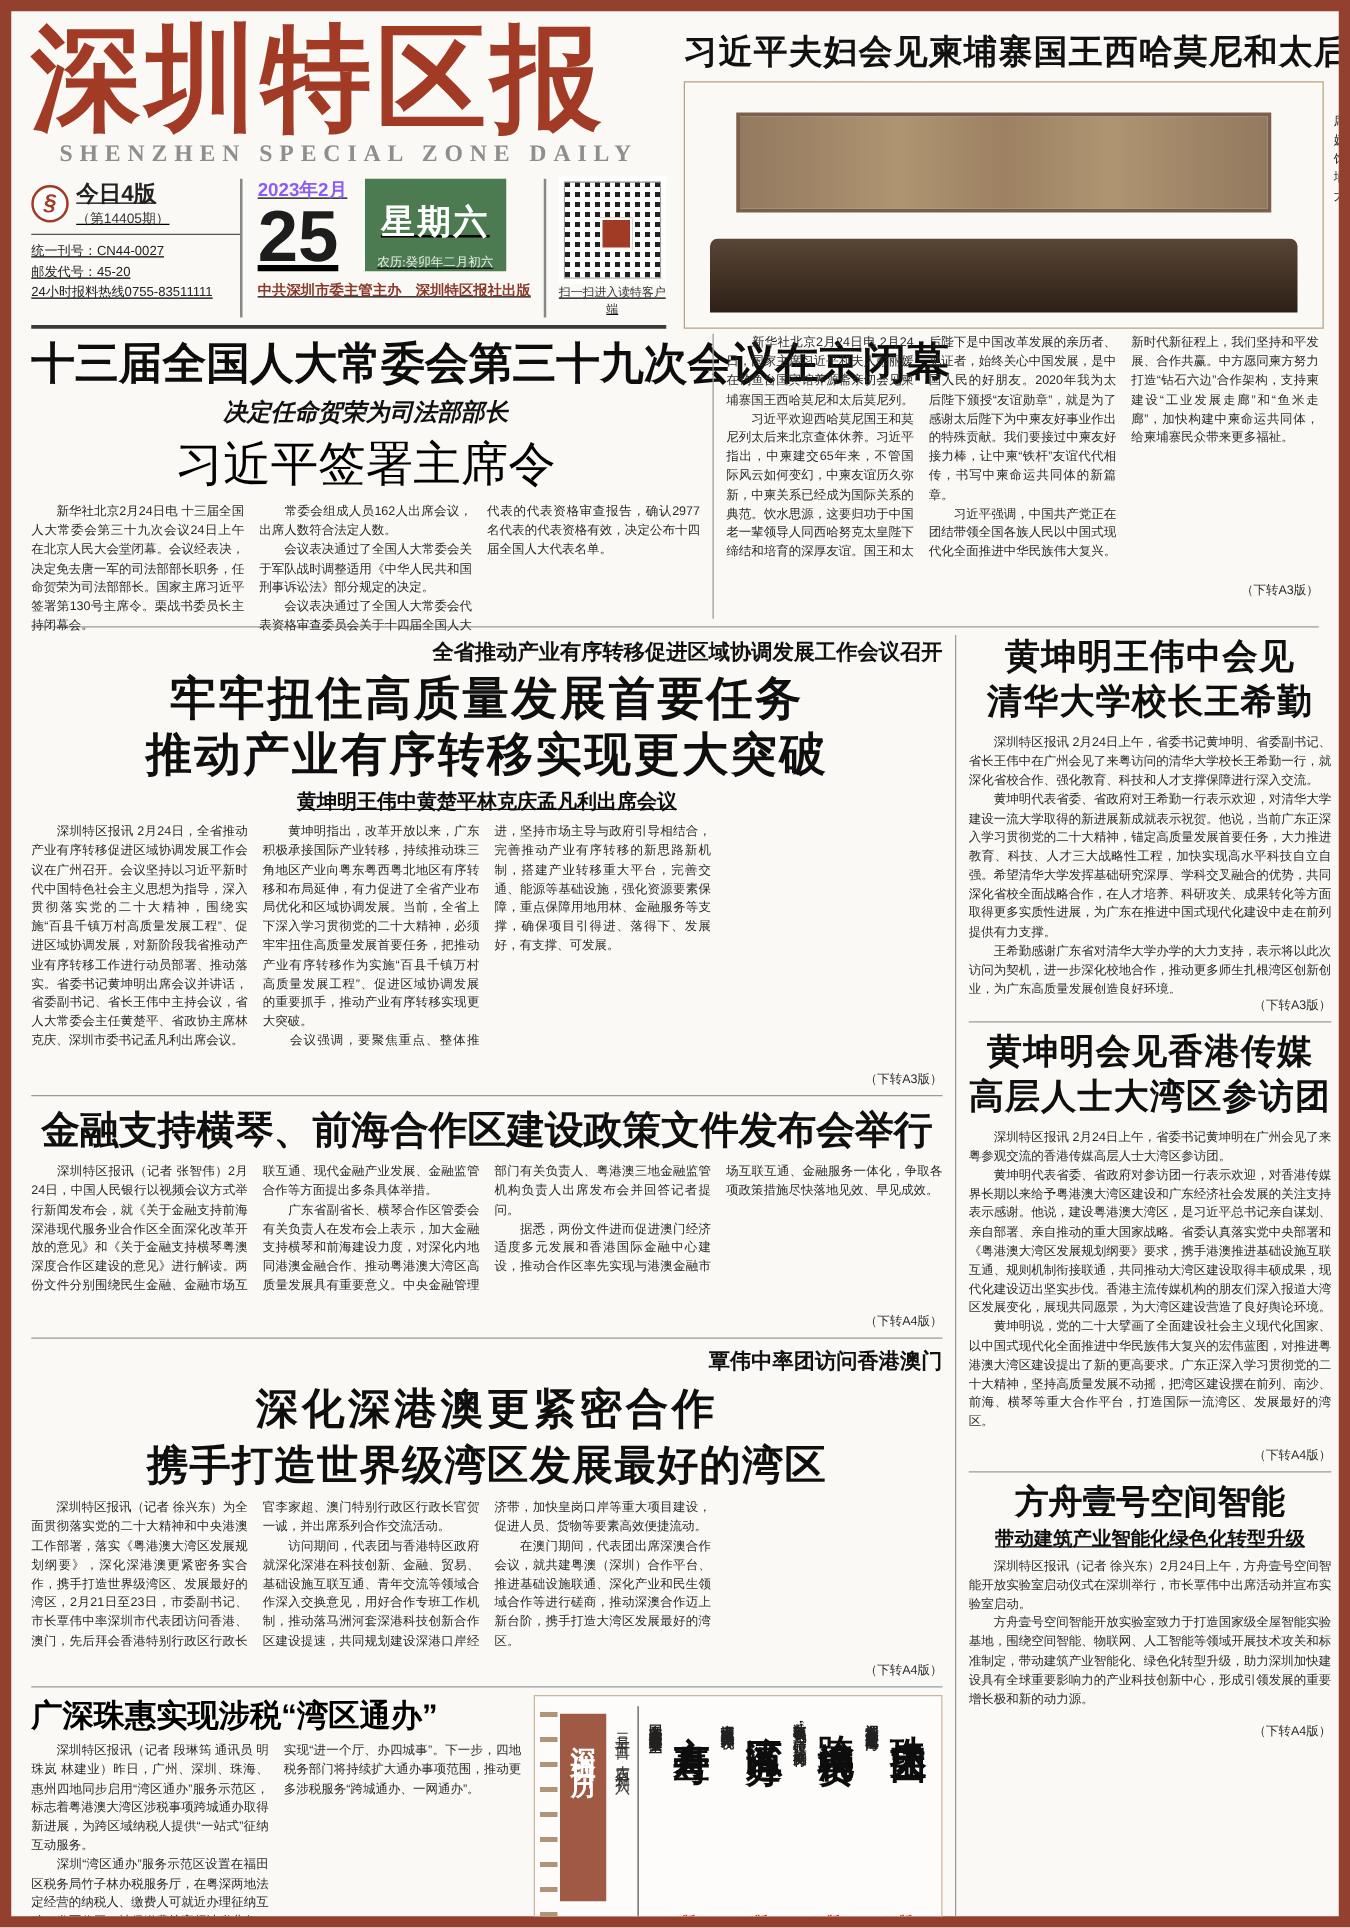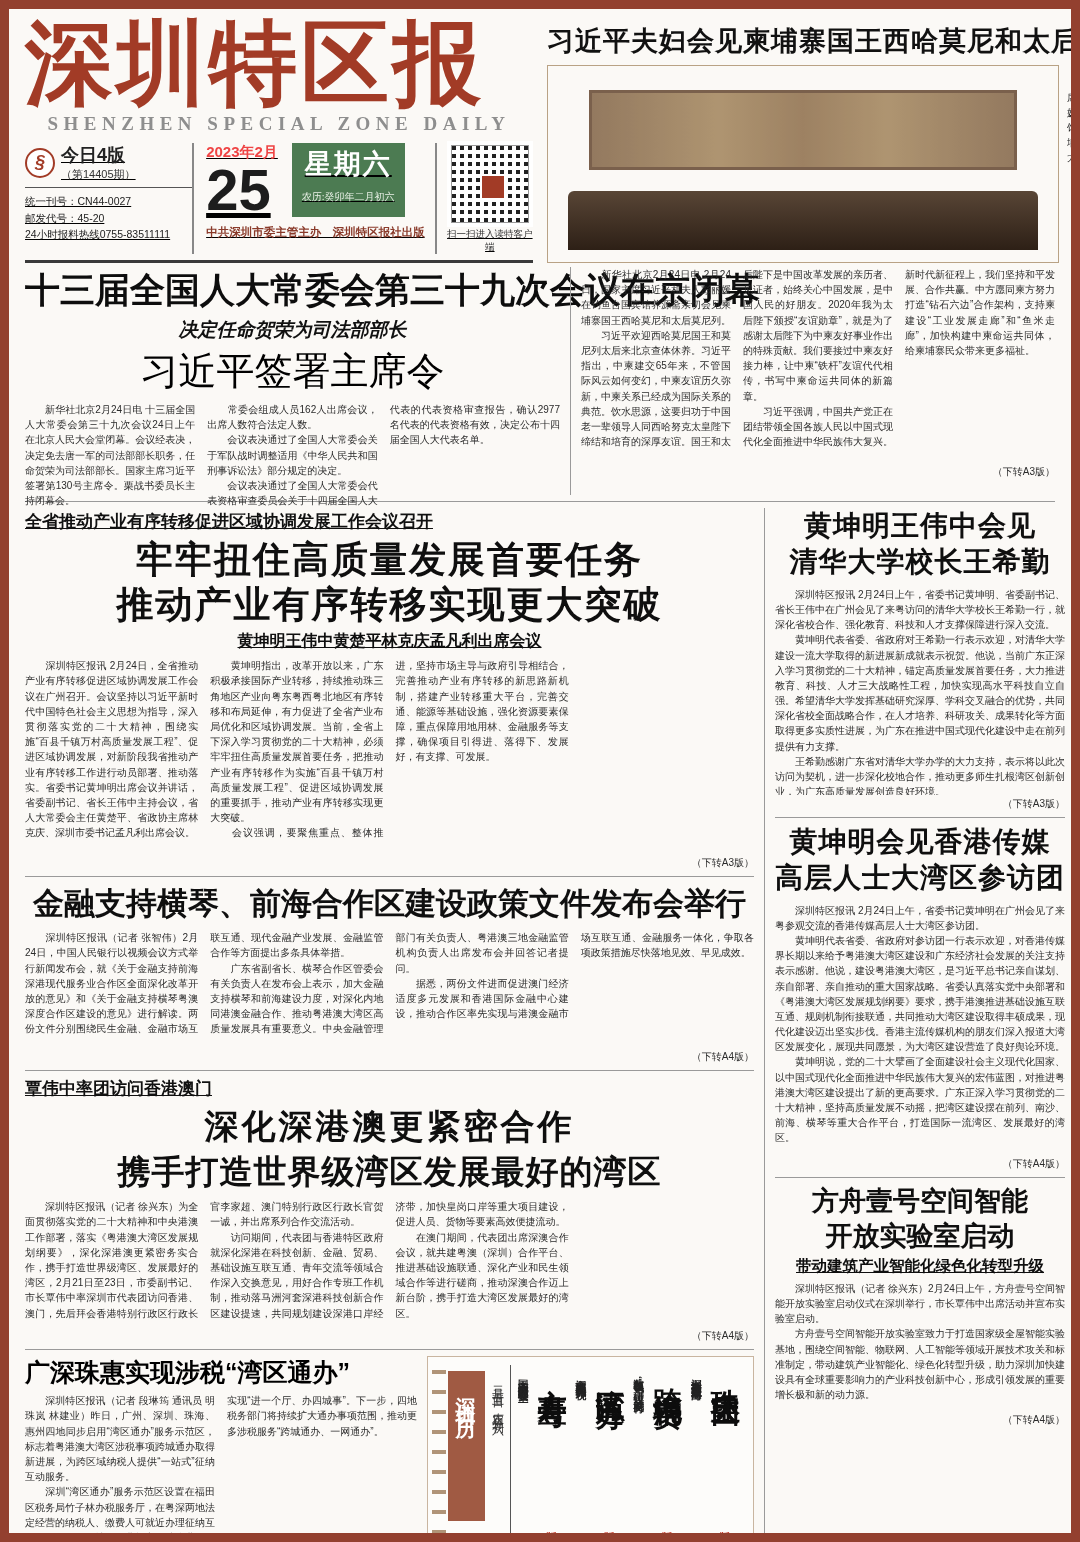--- a/index.html
+++ b/index.html
@@ -20,24 +20,24 @@
   .info-a-top { display:flex; align-items:center; gap:6px; border-bottom:1px solid #555; padding-bottom:5px; }
   .logo-circle { width:30px; height:30px; border-radius:50%; border:2px solid #a23b26;
                  background:#fff; position:relative; flex-shrink:0; }
   .logo-circle::after { content:"§"; color:#a23b26; font-weight:900; font-size:18px;
                         position:absolute; left:8px; top:2px; font-style:italic; }
   .edition { font-size:18px; font-weight:bold; color:#222; }
   .issue { font-size:11px; color:#333; }
   .serials { font-size:10.5px; color:#222; line-height:1.55; margin-top:5px; }
   .info-b { border-left:2px solid #888; padding-left:12px; display:flex; flex-direction:column; }
   .date-weekrow { display:flex; gap:10px; }
-  .month { font-size:15px; font-weight:bold; color:#ef4444; font-family:"Liberation Sans",sans-serif; }
+  .month { font-size:15px; font-weight:bold; color:#8b5cf6; font-family:"Liberation Sans",sans-serif; }
   .day { font-size:58px; font-weight:900; color:#1d1d1d; line-height:0.95;
          font-family:"Liberation Sans",sans-serif; }
-  .greenbox { background:#4c7b52; color:#fff; padding:3px 10px 5px; text-align:center;
+  .greenbox { background:#4c7b52; color:#fff; padding:16px 10px 5px; text-align:center;
               margin-left:4px; height:74px; }
   .weekday { font-size:27px; font-weight:bold; letter-spacing:2px; }
   .lunar { font-size:10px; margin-top:8px; color:#e8f0e6; }
   .publisher { font-size:11.5px; color:#8a3a2a; font-weight:bold; margin-top:8px;
                font-family:"Liberation Sans",sans-serif; white-space:nowrap; }
   .qr-wrap { border-left:2px solid #888; margin-left:10px; padding-left:10px; width:104px;
              text-align:center; }
   .qr { width:78px; height:78px; margin:2px auto 0; position:relative; background:
         repeating-linear-gradient(0deg,#111 0 4px,#fff 4px 8px),
         repeating-linear-gradient(90deg,#111 0 4px,#fff 4px 8px);
@@ -66,22 +66,22 @@
   .photo-caption { width:96px; font-size:10px; color:#222; line-height:1.5; padding-top:10px; }
   .caption-credit { font-weight:bold; text-align:right; margin-top:6px; font-size:10.5px;
                     font-family:"Liberation Sans",sans-serif; }
 
   
   .body { font-size:10px; line-height:1.52; color:#2b2b2b; text-align:justify;
           white-space:pre-line; font-family:"Liberation Sans",sans-serif; column-fill:auto; }
   .jump { display:block; text-align:right; font-size:10px; color:#2b2b2b; margin-top:2px;
           font-family:"Liberation Sans",sans-serif; }
   .rule { border:none; border-top:1px solid #9a9a9a; margin:6px 0; }
-  .kicker { text-align:left; font-size:17px; font-weight:bold; color:#111;
-            font-family:"Liberation Sans",sans-serif; margin:2px 0 4px;text-decoration:underline; }
+  .kicker { text-align:right; font-size:17px; font-weight:bold; color:#111;
+            font-family:"Liberation Sans",sans-serif; margin:2px 0 4px; }
   .h-serif { text-align:center; font-weight:900; color:#0f0f0f; font-family:"Liberation Serif",serif; }
 
   
   .sec-npc { display:flex; height:228px; margin-top:4px; }
   .npc-left { width:545px; padding-right:10px; }
   .npc-h1 { font-size:35px; font-weight:900; text-align:center; letter-spacing:0px;
             font-family:"Liberation Sans",sans-serif; color:#0d0d0d; white-space:nowrap; }
   .npc-deck { text-align:center; font-size:19px; font-style:italic; font-weight:bold;
               margin:3px 0; color:#111; }
   .npc-h2 { font-size:38px; font-weight:400; text-align:center; font-family:"Liberation Sans",sans-serif; }
@@ -317,21 +317,20 @@
         <div class="body hk-body">　　深圳特区报讯 2月24日上午，省委书记黄坤明在广州会见了来粤参观交流的香港传媒高层人士大湾区参访团。
 　　黄坤明代表省委、省政府对参访团一行表示欢迎，对香港传媒界长期以来给予粤港澳大湾区建设和广东经济社会发展的关注支持表示感谢。他说，建设粤港澳大湾区，是习近平总书记亲自谋划、亲自部署、亲自推动的重大国家战略。省委认真落实党中央部署和《粤港澳大湾区发展规划纲要》要求，携手港澳推进基础设施互联互通、规则机制衔接联通，共同推动大湾区建设取得丰硕成果，现代化建设迈出坚实步伐。香港主流传媒机构的朋友们深入报道大湾区发展变化，展现共同愿景，为大湾区建设营造了良好舆论环境。
 　　黄坤明说，党的二十大擘画了全面建设社会主义现代化国家、以中国式现代化全面推进中华民族伟大复兴的宏伟蓝图，对推进粤港澳大湾区建设提出了新的更高要求。广东正深入学习贯彻党的二十大精神，坚持高质量发展不动摇，把湾区建设摆在前列、南沙、前海、横琴等重大合作平台，打造国际一流湾区、发展最好的湾区。</div>
         <span class="jump">（下转A4版）</span>
       </div>
 
       <hr class="rule">
 
       <div>
         <div class="h-serif ark-h">方舟壹号空间智能</div>
-        <div class="h-serif ark-h">开放实验室启动</div>
         <div class="h-serif ark-deck">带动建筑产业智能化绿色化转型升级</div>
         <div class="body ark-body">　　深圳特区报讯（记者 徐兴东）2月24日上午，方舟壹号空间智能开放实验室启动仪式在深圳举行，市长覃伟中出席活动并宣布实验室启动。
 　　方舟壹号空间智能开放实验室致力于打造国家级全屋智能实验基地，围绕空间智能、物联网、人工智能等领域开展技术攻关和标准制定，带动建筑产业智能化、绿色化转型升级，助力深圳加快建设具有全球重要影响力的产业科技创新中心，形成引领发展的重要增长极和新的动力源。</div>
         <span class="jump">（下转A4版）</span>
       </div>
     </div>
   </div>
 
 </div>
 

